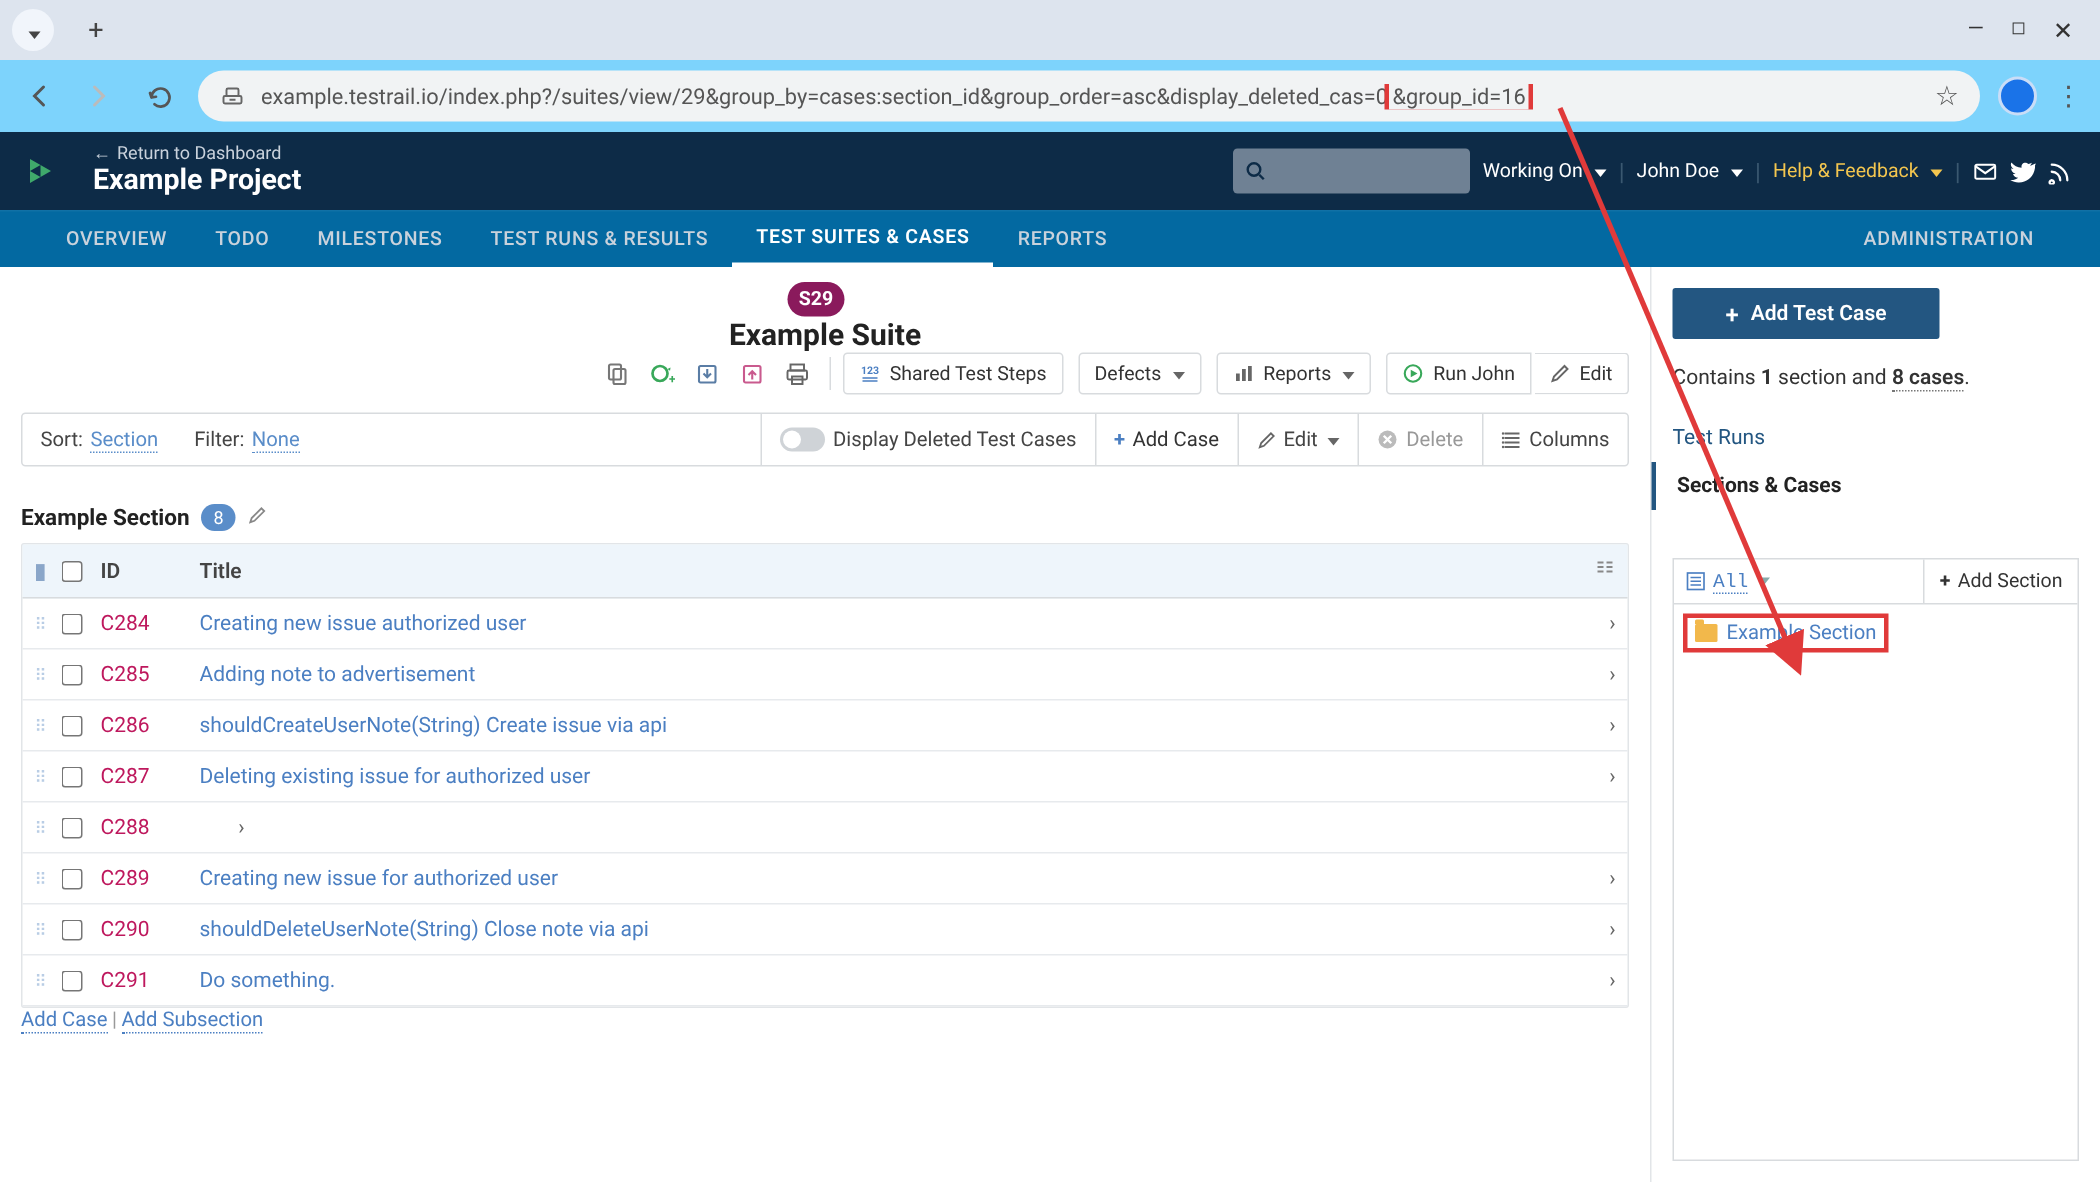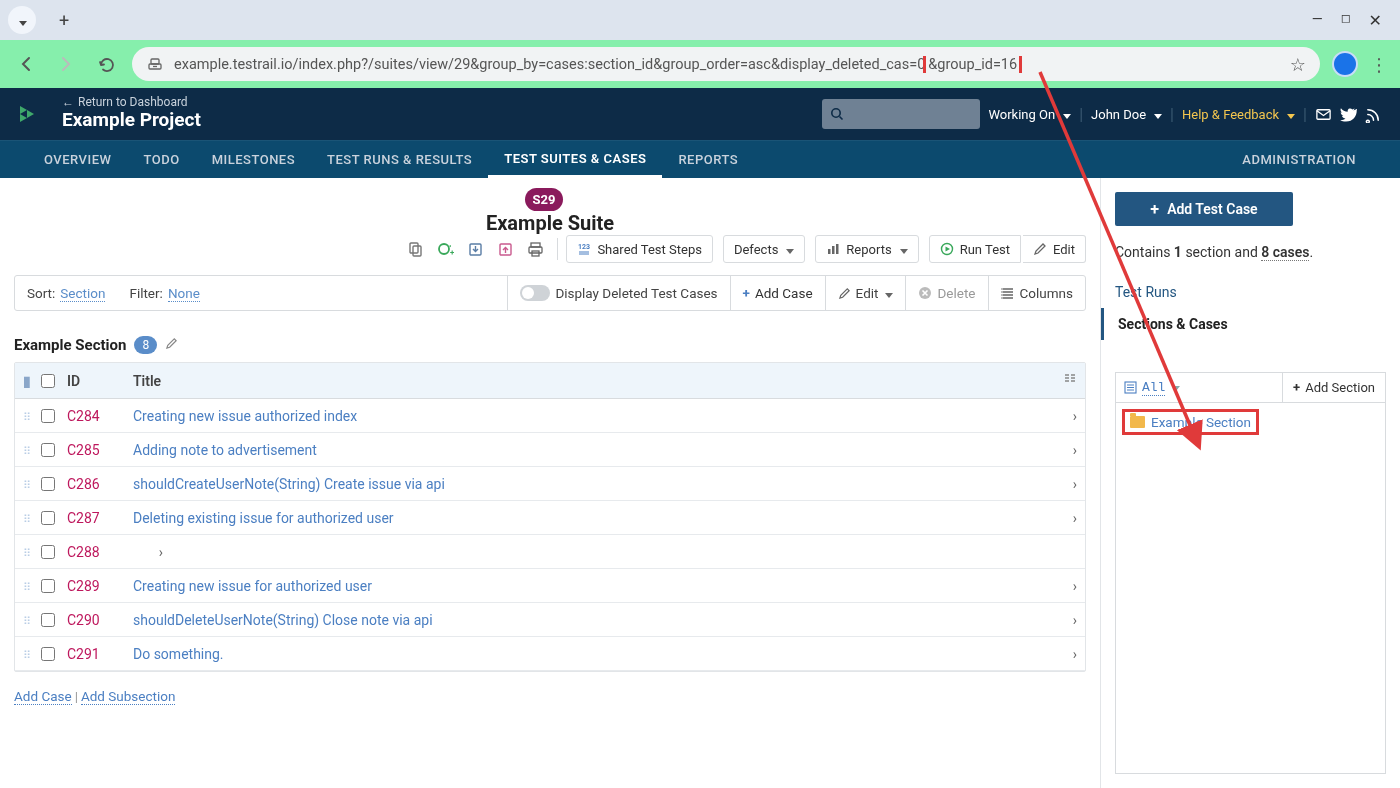--- a/index.html
+++ b/index.html
@@ -11,21 +11,21 @@
 .tab-dropdown { width: 28px; height: 28px; border-radius: 50%; background: #f1f5fb; display: flex; align-items: center; justify-content: center; margin-right: 6px; cursor: pointer; }
 .browser-tab { background: #fff; height: 34px; border-radius: 10px 10px 0 0; display: flex; align-items: center; padding: 0 12px; width: 232px; position: relative; }
 .tab-favicon { width: 16px; height: 16px; margin-right: 8px; display: flex; align-items: center; justify-content: center; }
 .tab-favicon svg { width: 14px; height: 14px; }
 .tab-title { font-size: 12.5px; color: #333; flex: 1; white-space: nowrap; overflow: hidden; }
 .tab-close { width: 16px; height: 16px; display: flex; align-items: center; justify-content: center; cursor: pointer; color: #555; font-size: 15px; }
 .new-tab { width: 28px; height: 28px; display: flex; align-items: center; justify-content: center; color: #444; cursor: pointer; font-size: 18px; margin-left: 8px; }
 .window-controls { margin-left: auto; display: flex; gap: 18px; padding-right: 18px; }
 .window-controls span { cursor: pointer; font-size: 14px; color: #333; }
 
-.addr-bar { background: #86efac; height: 48px; display: flex; align-items: center; padding: 0 12px; gap: 12px; }
+.addr-bar { background: #7dd3fc; height: 48px; display: flex; align-items: center; padding: 0 12px; gap: 12px; }
 .nav-btn { width: 28px; height: 28px; display: flex; align-items: center; justify-content: center; cursor: pointer; color: #555; }
 .nav-btn.disabled { color: #bbb; }
 .url-field { flex: 1; background: #f1f3f4; border-radius: 20px; height: 34px; display: flex; align-items: center; padding: 0 14px; gap: 10px; }
 .url-site-icon { width: 18px; height: 18px; color: #666; display: flex; align-items: center; justify-content: center; }
 .url-text { font-size: 14.5px; color: #555; flex: 1; white-space: nowrap; overflow: hidden; }
 .url-highlight { border: 3px solid #e03a3a; padding: 0 2px; margin-left: -2px; }
 .star-icon { color: #555; font-size: 18px; }
 .avatar-dot { width: 26px; height: 26px; border-radius: 50%; background: #1a73e8; border: 2px solid #c9ddf7; }
 .kebab { font-size: 18px; color: #555; cursor: pointer; }
 
@@ -38,21 +38,21 @@
 .project-title { font-size: 19px; font-weight: 700; color: #fff; line-height: 1.2; }
 .app-right { margin-left: auto; display: flex; align-items: center; gap: 8px; }
 .search-box { background: #6f8194; width: 158px; height: 30px; border-radius: 3px; display: flex; align-items: center; padding: 0 8px; }
 .search-box svg { width:14px; height:14px; }
 .header-link { font-size: 13px; color: #fff; display: flex; align-items: center; gap: 6px; cursor: pointer; }
 .header-link.accent { color: #f3c64f; }
 .header-icon { display:flex; align-items:center; cursor:pointer; }
 .header-icon svg { width:17px; height:17px; stroke:#fff; fill:none; }
 
 
-.nav-bar { background: #0c4a6e; height: 38px; display: flex; align-items: stretch; padding: 0 28px; border-top: 1px solid rgba(255,255,255,0.06); }
+.nav-bar { background: #0369a1; height: 38px; display: flex; align-items: stretch; padding: 0 28px; border-top: 1px solid rgba(255,255,255,0.06); }
 .nav-item { color: #c9d2dc; font-size: 13px; font-weight: 500; letter-spacing: 0.5px; display: flex; align-items: center; padding: 0 16px; cursor: pointer; }
 .nav-item.active { color: #fff; border-bottom: 3px solid #fff; font-weight: 600; }
 .nav-item.admin { margin-left: auto; }
 
 
 .main-area { display: flex; height: calc(788px - 88px - 52px - 38px); }
 .content-col { flex: 1; padding: 10px 14px 0 14px; overflow: hidden; }
 .right-col { width: 300px; border-left: 1px solid #e2e5e8; padding: 14px 0 0 0; display: flex; flex-direction: column; }
 
 .suite-header { display: flex; align-items: center; flex-direction: column; }
@@ -92,21 +92,21 @@
 .col-check input { width:14px; height:14px; }
 .col-id { width: 66px; }
 .col-title { flex: 1; }
 .col-expand { width: 30px; text-align: right; color:#888; }
 .trow { display: flex; align-items: center; height: 34px; border-bottom: 1px solid #e7eaed; font-size: 14px; padding: 0 8px; }
 .trow .id { color: #be185d; }
 .trow .title { color: #4b7fc2; cursor: pointer; }
 .trow .chev { color: #666; }
 .drag-dots { color: #b9cde5; font-size: 11px; letter-spacing:-1px; }
 
-.add-links { margin-top: 16px; font-size: 13.5px; }
+.add-links { font-size: 13.5px; }
 .add-links a { color: #4b7fc2; border-bottom: 1px dotted #4b7fc2; cursor: pointer; text-decoration: none; }
 .add-links .sep { color: #999; margin: 0 3px; }
 
 
 .add-case-btn { background: #235681; color: #fff; border: none; height: 34px; width: 178px; margin-left: 14px; font-size: 14px; font-weight: 600; display: flex; align-items: center; justify-content: center; gap: 8px; cursor: pointer; border-radius: 2px; }
 .contains-line { font-size: 14px; color: #333; margin: 18px 14px 0 14px; }
 .contains-line .u { border-bottom: 1px dotted #777; font-weight:600; }
 .right-tabs { margin-top: 16px; }
 .right-tab { padding: 8px 14px; font-size: 14px; color: #235681; cursor: pointer; }
 .right-tab.active { font-weight: 700; border-left: 3px solid #235681; color: #222; }
@@ -295,21 +295,21 @@
             </svg>
             <span>Reports</span>
             <span class="chev-down" style="color:#666"></span>
           </div>
         <div style="width:6px"></div>
         <div class="tool-btn first">
             <svg viewBox="0 0 14 14">
               <circle cx="7" cy="7" r="5.5" fill="none" stroke="#39a85a" stroke-width="1.4"></circle>
               <path d="M5.5 4.5 L10 7 L5.5 9.5 Z" fill="#39a85a"></path>
             </svg>
-            <span>Run Test</span>
+            <span>Run John</span>
           </div>
         <div class="tool-btn last">
             <svg viewBox="0 0 14 14">
               <path d="M2 12 l1-3 7-7 2 2 -7 7 z" fill="none" stroke="#666" stroke-width="1.3"></path>
             </svg>
             <span>Edit</span>
           </div>
       </div>
     </div>
 
@@ -377,21 +377,21 @@
               <path d="M2 3h4M2 6h4M2 9h4 M8 3h4M8 6h4M8 9h4" stroke="#888" stroke-width="1.3"></path>
             </svg></div>
       </div>
       <div id="tbody">
           <div class="trow">
             <div class="col-handle"><span class="drag-dots">⠿</span></div>
             <div class="col-check">
               <input type="checkbox" style="">
             </div>
             <div class="col-id id">C284</div>
-            <div class="col-title title">Creating new issue authorized index</div>
+            <div class="col-title title">Creating new issue authorized user</div>
             <div class="col-expand chev">›</div>
           </div>
           <div class="trow">
             <div class="col-handle"><span class="drag-dots">⠿</span></div>
             <div class="col-check">
               <input type="checkbox" style="">
             </div>
             <div class="col-id id">C285</div>
             <div class="col-title title">Adding note to advertisement</div>
             <div class="col-expand chev">›</div>

